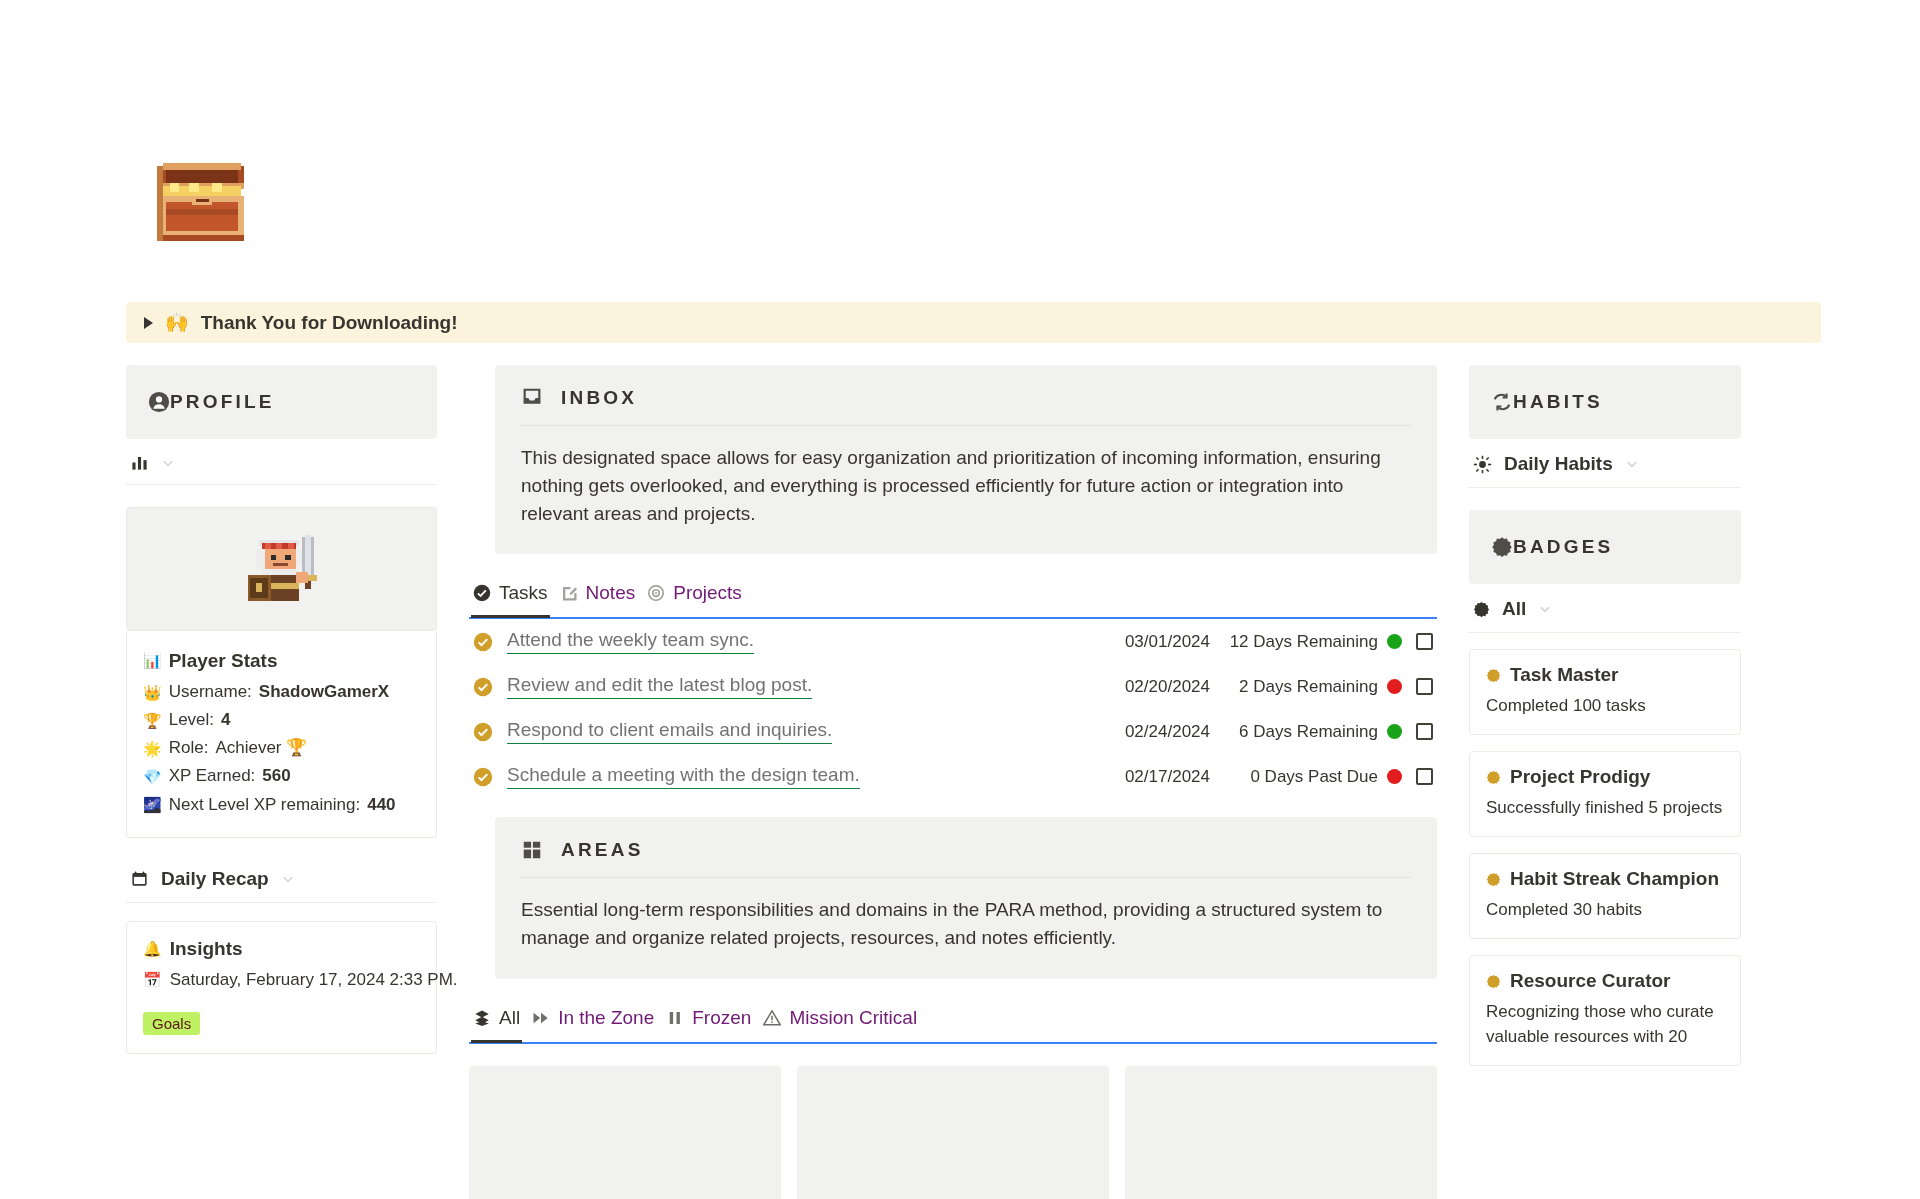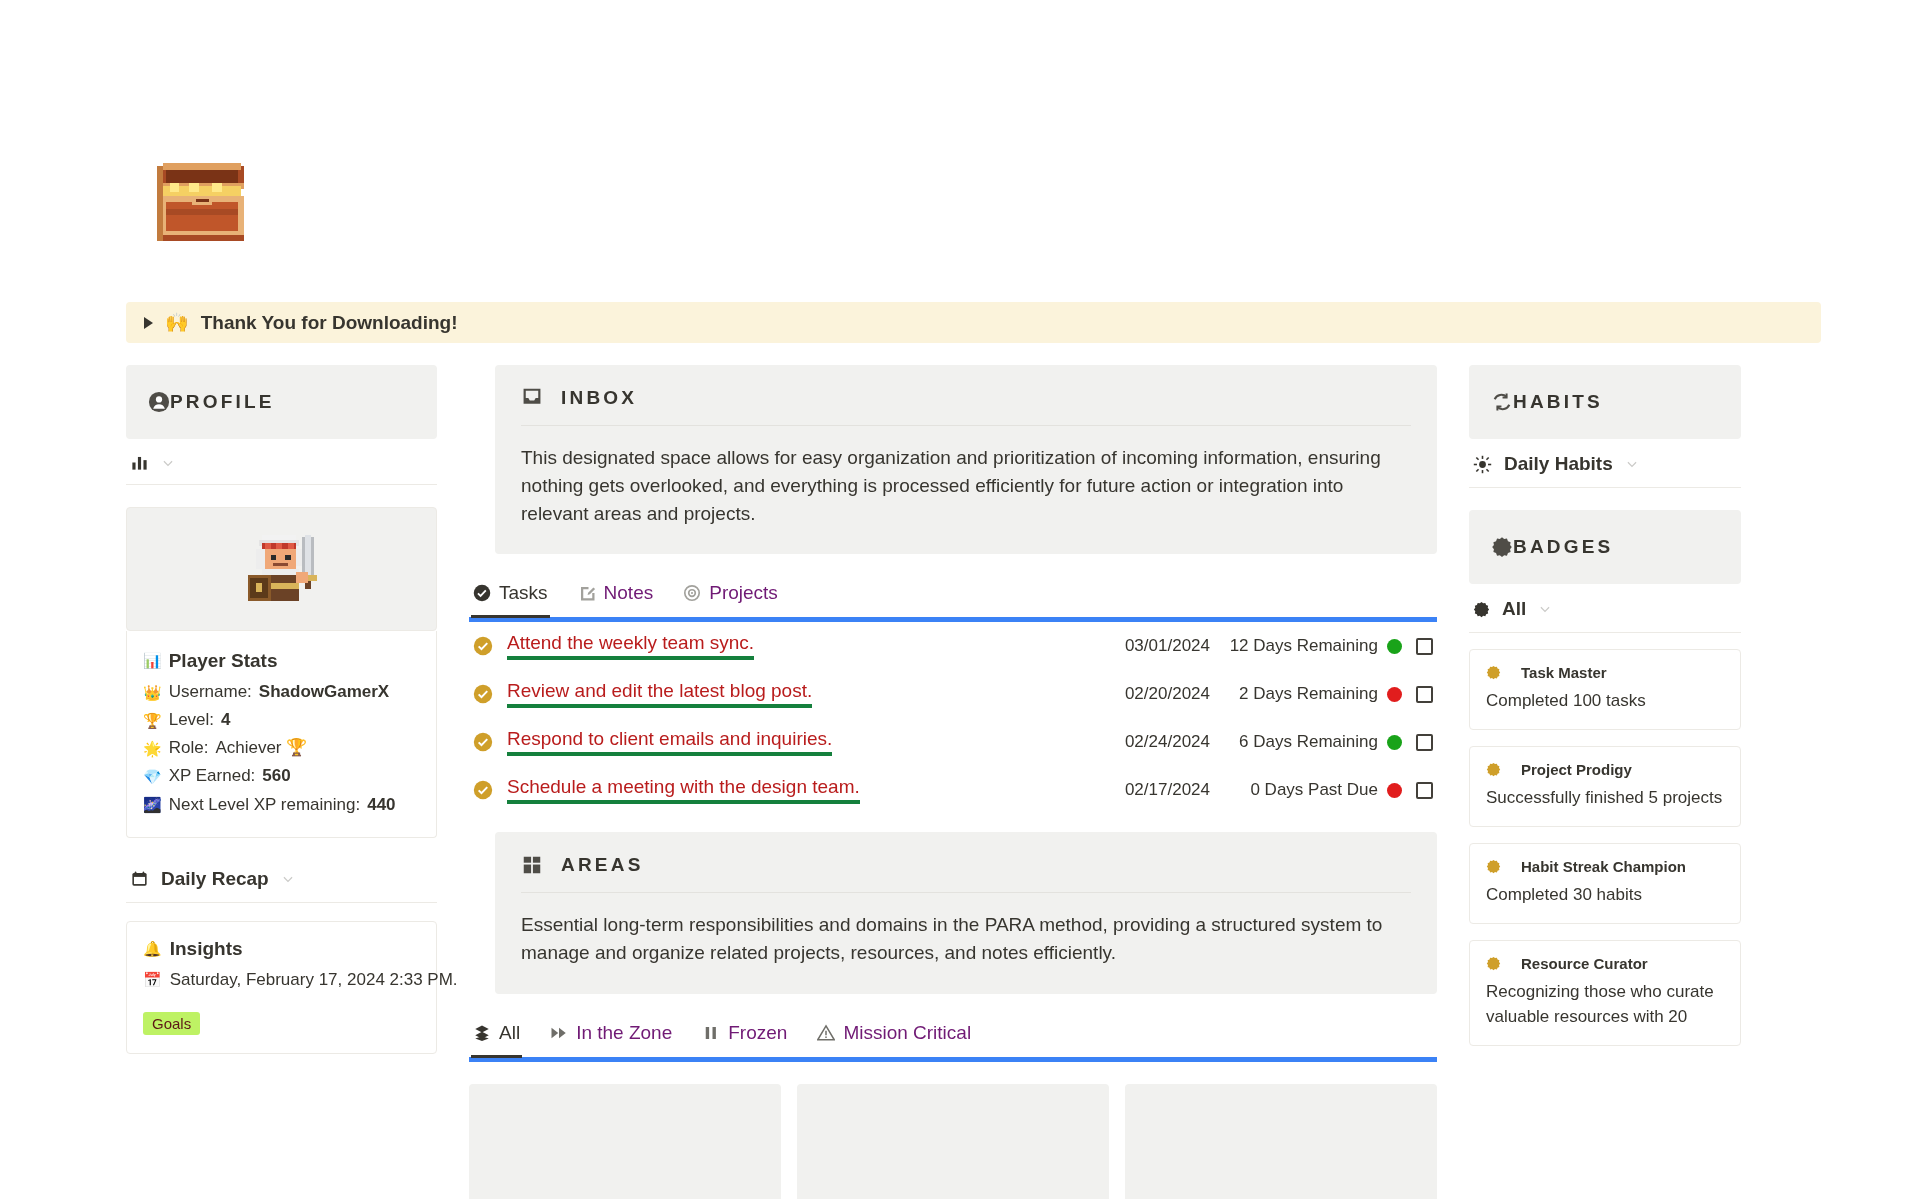--- a/index.html
+++ b/index.html
@@ -139,23 +139,23 @@
     font-size: 17px; display:flex; align-items:center; gap:8px; white-space: nowrap;
   }
   .tag {
     display:inline-block; margin-top: 22px;
     background:#bef264; color:#5d1715;
     font-size: 15px; padding: 3px 9px; border-radius: 3px;
   }
 
   
   .tabs {
-    display:flex; align-items:flex-end; gap: 26px;
+    display:flex; align-items:flex-end; gap: 8px;
     margin-top: 22px;
-    border-bottom: 5px solid #3b82f6;
+    border-bottom: 2px solid #3b82f6;
     padding-left: 2px;
   }
   .tab {
     display:flex; align-items:center; gap:8px;
     padding: 6px 2px 11px 2px;
     font-size: 19px; color:#701a75;
     border-bottom: 3px solid transparent;
     margin-bottom: -1px;
     cursor: pointer;
   }
@@ -163,22 +163,22 @@
   .tab svg { width:18px; height:18px; display:block; }
 
   
   .task-row {
     display:flex; align-items:center;
     padding: 10px 4px 10px 4px;
     gap: 14px;
   }
   .task-check { width: 20px; height: 20px; flex:none; }
   .task-name {
-    font-size: 19px; color:#b91c1c;
-    border-bottom: 4px solid #15803d;
+    font-size: 19px; color:#737373;
+    border-bottom: 1px solid #15803d;
     padding-bottom: 2px;
   }
   .task-spacer { flex: 1 1 auto; }
   .task-date { font-size: 17px; color:#37352f; white-space:nowrap; }
   .task-rem  { font-size: 17px; color:#37352f; white-space:nowrap; }
   .dot { width:15px; height:15px; border-radius:50%; flex:none; display:inline-block; }
   .task-box {
     width: 17px; height: 17px; flex:none;
     border: 2px solid #43403a; border-radius: 2px; background:#fff;
   }
@@ -201,22 +201,22 @@
 
   
   .badge-card {
     margin-top: 16px;
     border: 1px solid #eceae5;
     border-radius: 4px;
     padding: 14px 16px 16px 16px;
     background:#fff;
   }
   .badge-name {
-    display:flex; align-items:center; gap:20px;
-    font-size: 15px; font-weight:600; color:#37352f;
+    display:flex; align-items:center; gap:9px;
+    font-size: 19px; font-weight:600; color:#37352f;
   }
   .badge-desc {
     margin-top: 8px; font-size: 17px; line-height:1.42; color:#37352f;
   }
   .rosette { width:15px; height:15px; flex:none; }
 </style>
 </head>
 <body>
 
 <div class="page">

